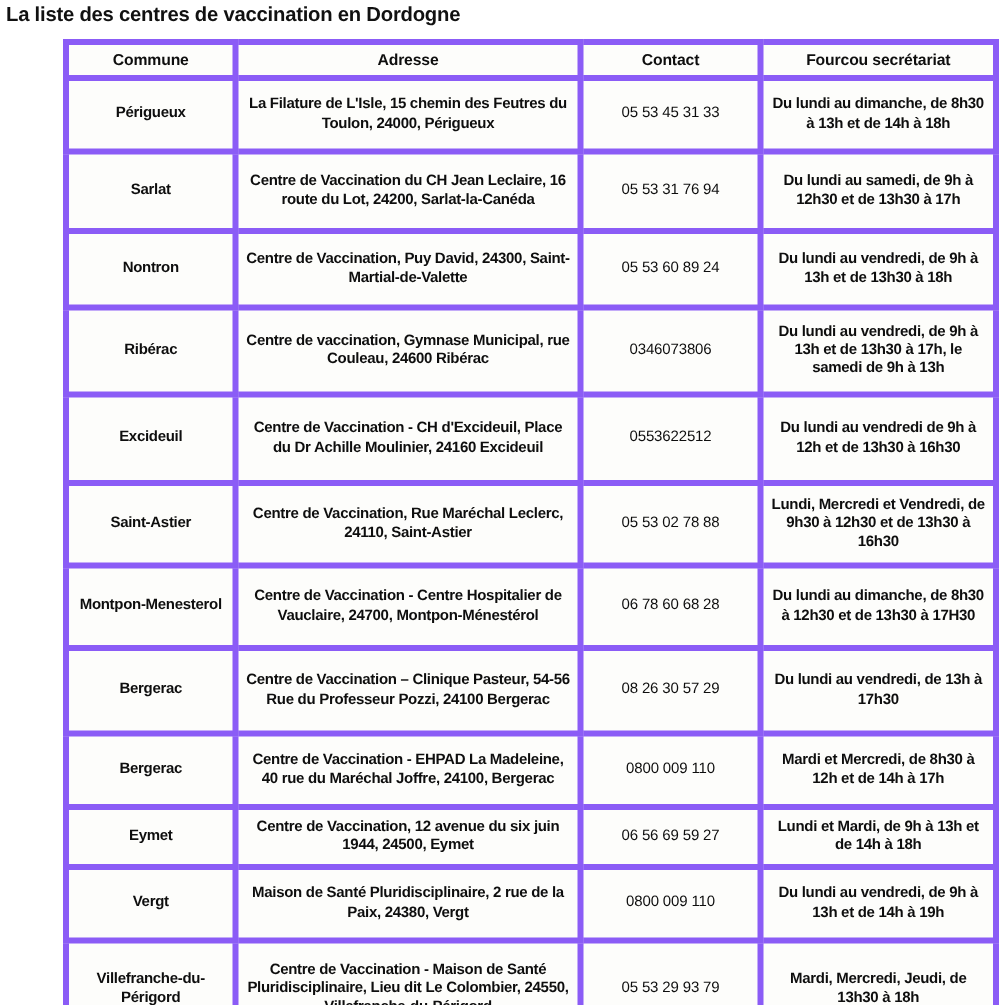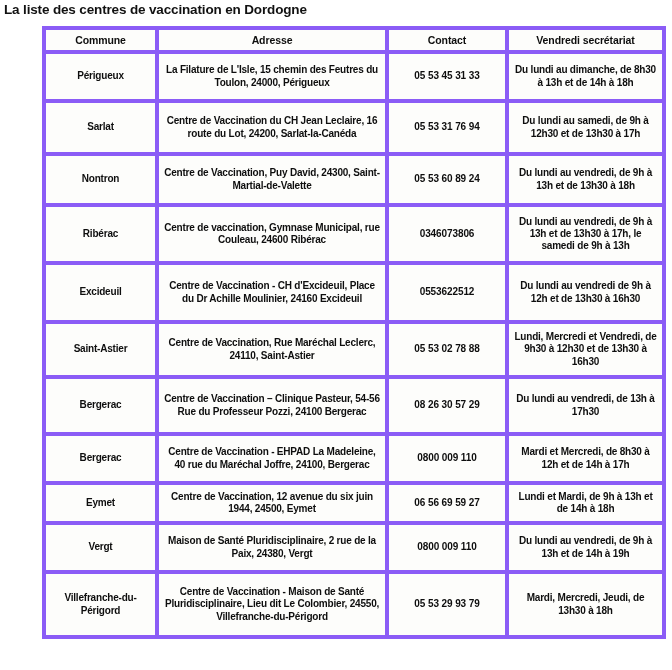--- a/index.html
+++ b/index.html
@@ -78,21 +78,21 @@
     font-weight: bold;
     letter-spacing: -0.2px;
   }
   td.adresse {
     font-size: 10px;
     font-weight: bold;
     letter-spacing: -0.2px;
   }
   td.contact {
     font-size: 10px;
-    font-weight: bold;
+    font-weight: normal;
     letter-spacing: -0.1px;
     white-space: nowrap;
   }
   td.horaires {
     font-size: 10px;
     font-weight: bold;
     letter-spacing: -0.2px;
   }
 
   
@@ -120,21 +120,21 @@
         <col class="c-commune">
         <col class="c-adresse">
         <col class="c-contact">
         <col class="c-horaires">
       </colgroup>
       <thead>
         <tr>
           <th>Commune</th>
           <th>Adresse</th>
           <th>Contact</th>
-          <th>Vendredi secrétariat</th>
+          <th>Fourcou secrétariat</th>
         </tr>
       </thead>
       <tbody id="table-body">
           <tr data-h="43">
             <td class="commune">Périgueux</td>
             <td class="adresse">La Filature de L'Isle, 15 chemin des Feutres du Toulon, 24000, Périgueux</td>
             <td class="contact">05 53 45 31 33</td>
             <td class="horaires">Du lundi au dimanche, de 8h30 à 13h et de 14h à 18h</td>
           </tr>
           <tr data-h="47">
@@ -160,20 +160,26 @@
             <td class="adresse">Centre de Vaccination - CH d'Excideuil, Place du Dr Achille Moulinier, 24160 Excideuil</td>
             <td class="contact">0553622512</td>
             <td class="horaires">Du lundi au vendredi de 9h à 12h et de 13h30 à 16h30</td>
           </tr>
           <tr data-h="49">
             <td class="commune">Saint-Astier</td>
             <td class="adresse">Centre de Vaccination, Rue Maréchal Leclerc, 24110, Saint-Astier</td>
             <td class="contact">05 53 02 78 88</td>
             <td class="horaires">Lundi, Mercredi et Vendredi, de 9h30 à 12h30 et de 13h30 à 16h30</td>
           </tr>
+          <tr data-h="49">
+            <td class="commune">Montpon-Menesterol</td>
+            <td class="adresse">Centre de Vaccination - Centre Hospitalier de Vauclaire, 24700, Montpon-Ménestérol</td>
+            <td class="contact">06 78 60 68 28</td>
+            <td class="horaires">Du lundi au dimanche, de 8h30 à 12h30 et de 13h30 à 17H30</td>
+          </tr>
           <tr data-h="51">
             <td class="commune">Bergerac</td>
             <td class="adresse">Centre de Vaccination – Clinique Pasteur, 54-56 Rue du Professeur Pozzi, 24100 Bergerac</td>
             <td class="contact">08 26 30 57 29</td>
             <td class="horaires">Du lundi au vendredi, de 13h à 17h30</td>
           </tr>
           <tr data-h="43">
             <td class="commune">Bergerac</td>
             <td class="adresse">Centre de Vaccination - EHPAD La Madeleine, 40 rue du Maréchal Joffre, 24100, Bergerac</td>
             <td class="contact">0800 009 110</td>

